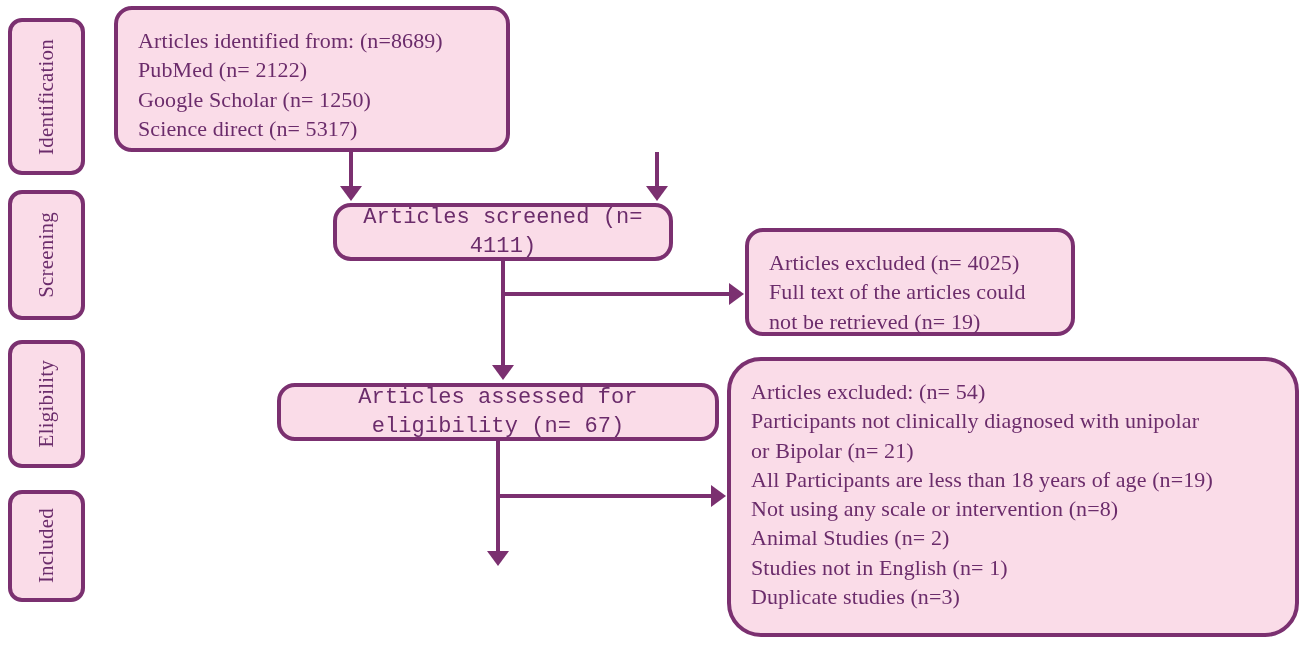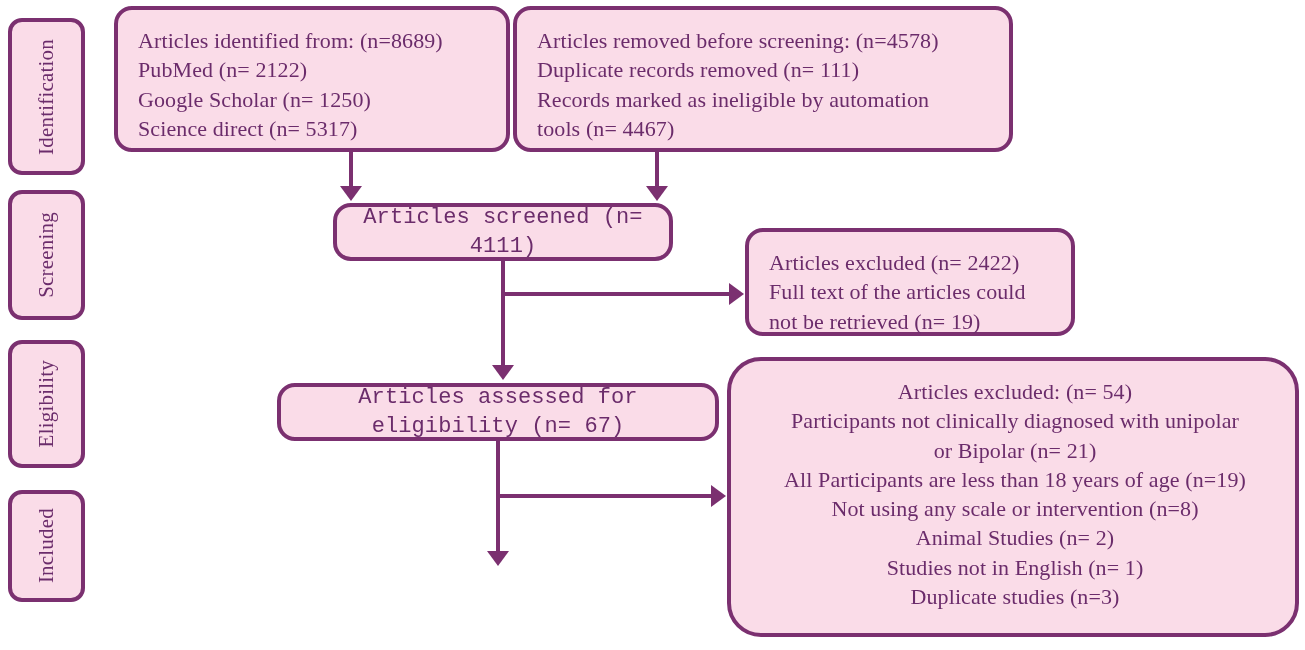--- a/index.html
+++ b/index.html
@@ -107,54 +107,48 @@
     <span class="vtxt">Included</span>
   </div>
 
   <div class="box cbox" style="left:114px; top:6px; width:396px; height:146px;">
     <span class="txt">Articles identified from: (n=8689)
 PubMed (n= 2122)
 Google Scholar (n= 1250)
 Science direct (n= 5317)</span>
   </div>
 
-  <div class="box cbox" style="left:513px; top:6px; width:500px; height:146px;">
-    <span class="txt">Articles removed before screening: (n=4578)
-Duplicate records removed (n= 111)
-Records marked as ineligible by automation
-tools (n= 4467)</span>
-  </div>
 
   <div class="vline" style="left:349px; top:152px; height:36px;"></div>
   <div class="arrow-down" style="left:340px; top:186px;"></div>
 
   <div class="vline" style="left:655px; top:152px; height:36px;"></div>
   <div class="arrow-down" style="left:646px; top:186px;"></div>
 
   <div class="box cbox center" style="left:333px; top:203px; width:340px; height:58px;">
     <span class="txt">Articles screened (n= 4111)</span>
   </div>
 
   <div class="box cbox" style="left:745px; top:228px; width:330px; height:108px;">
-    <span class="txt">Articles excluded (n= 2422)
+    <span class="txt">Articles excluded (n= 4025)
 Full text of the articles could
 not be retrieved (n= 19)</span>
   </div>
 
   <div class="vline" style="left:501px; top:261px; height:106px;"></div>
   <div class="arrow-down" style="left:492px; top:365px;"></div>
 
   <div class="hline" style="left:501px; top:292px; width:228px;"></div>
   <div class="arrow-right" style="left:729px; top:283px;"></div>
 
   <div class="box cbox center" style="left:277px; top:383px; width:442px; height:58px;">
     <span class="txt">Articles assessed for eligibility (n= 67)</span>
   </div>
 
-  <div class="box cbox" style="left:727px; top:357px; width:572px; height:280px; border-radius:34px;text-align:center;">
+  <div class="box cbox" style="left:727px; top:357px; width:572px; height:280px; border-radius:34px;">
     <span class="txt">Articles excluded: (n= 54)
 Participants not clinically diagnosed with unipolar
 or Bipolar (n= 21)
 All Participants are less than 18 years of age (n=19)
 Not using any scale or intervention (n=8)
 Animal Studies (n= 2)
 Studies not in English (n= 1)
 Duplicate studies (n=3)</span>
   </div>
 

